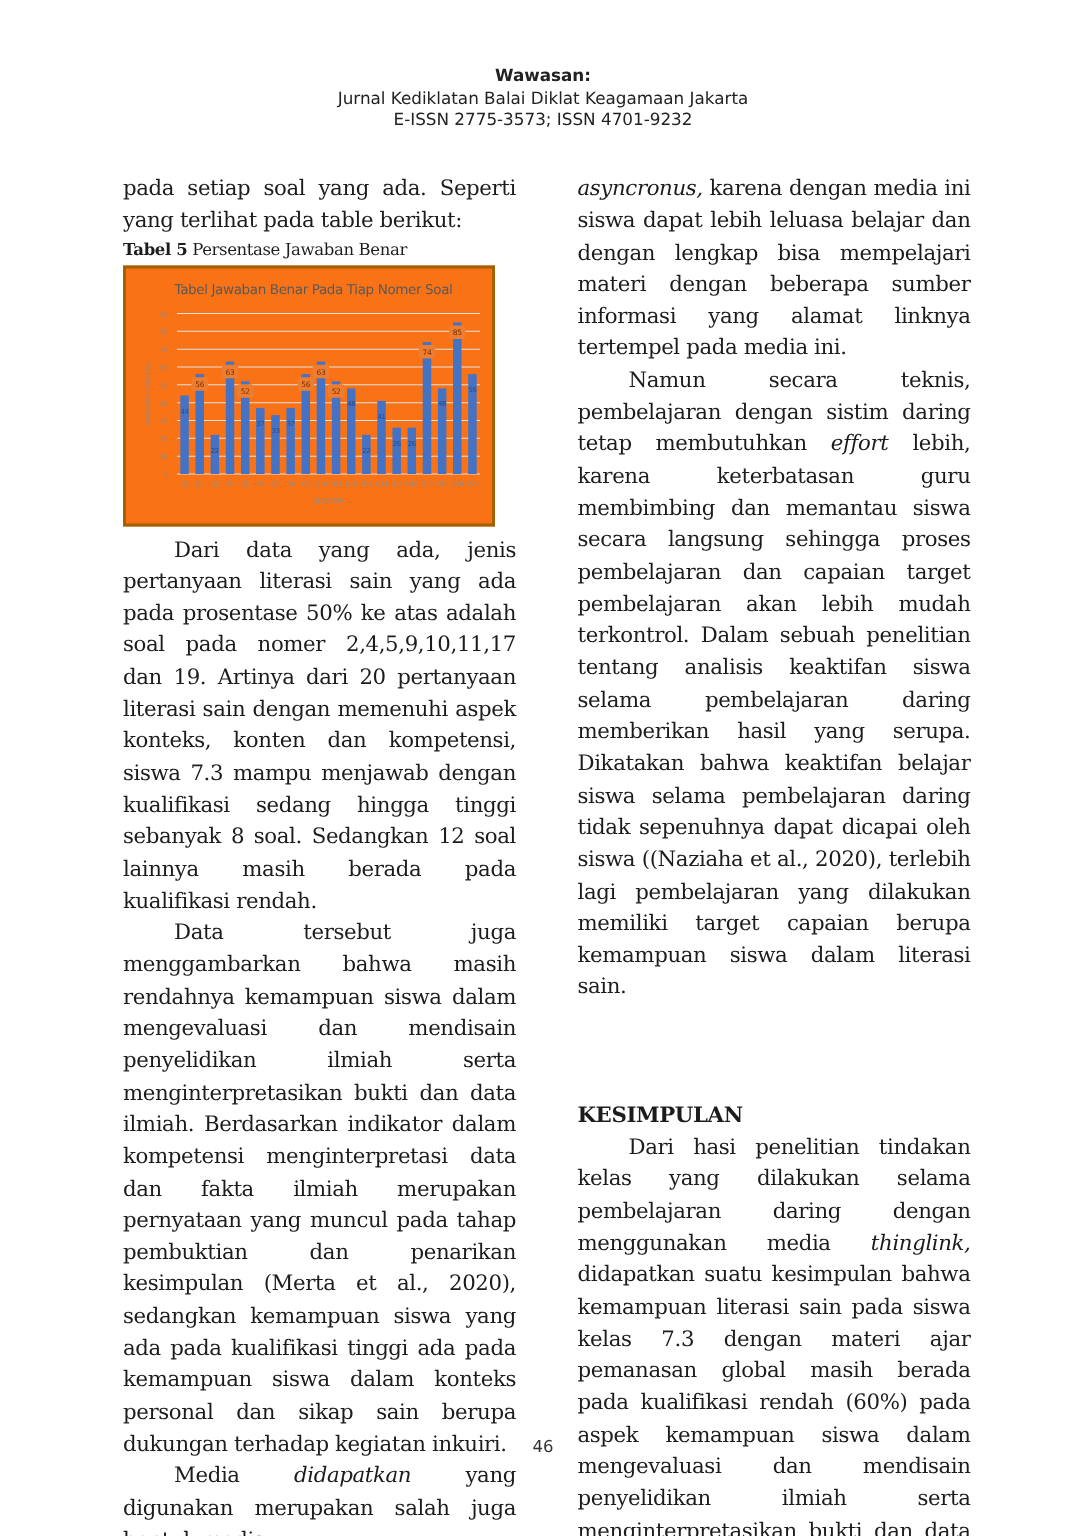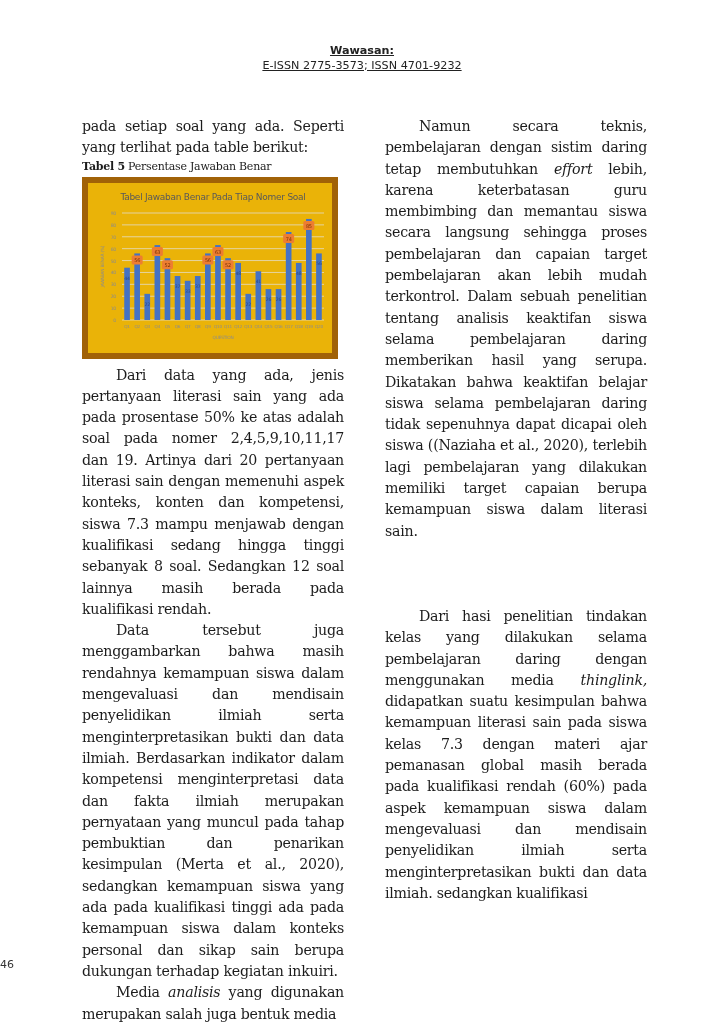--- a/index.html
+++ b/index.html
@@ -1,39 +1,40 @@
 <!DOCTYPE html>
 <html><head>
 <meta charset="utf-8">
 <style>
   html, body { margin: 0; padding: 0; background: #ffffff; }
   body { width: 724px; height: 1024px; position: relative; overflow: hidden; color: #1a1a1a; }
   .header { position: absolute; top: 44px; left: 0; width: 724px; text-align: center;
-    font-family: "DejaVu Sans", sans-serif; font-size: 11.2px; line-height: 14.5px; color: #222; text-decoration: underline; }
+    font-family: "DejaVu Sans", sans-serif; font-size: 11.2px; line-height: 14.5px; color: #222; }
   .header .title { font-weight: bold; }
   .col { position: absolute; font-family: "DejaVu Serif", serif; font-size: 14.2px;
     line-height: 21.3px; text-align: justify; color: #1c1c1c; letter-spacing: -0.25px; }
   .colL { left: 82px; top: 116px; width: 262px; }
   .colR { left: 385px; top: 116px; width: 262px; }
   .col p { margin: 0; }
   .indent { text-indent: 34px; }
   .caption { font-size: 11px; line-height: 16px; margin-top: 0; }
   .caption b { font-weight: bold; }
-  .chart-box { width: 244px; height: 170px; border: 6px solid #a16207; margin: 2px 0 6px 0; background: #eab308; position: relative; }
+  .chart-box { width: 244px; height: 170px; border: 2px solid #a16207; margin: 2px 0 6px 0; background: #f97316; position: relative; }
   .heading { font-weight: bold; font-family: "DejaVu Serif", serif; }
-  .page-num { position: absolute; top: 958px; left: 0; width: 724px; 
+  .page-num { position: absolute; top: 958px; left: 0; width: 724px; text-align: center;
     font-family: "DejaVu Sans", sans-serif; font-size: 11px; color: #333; }
   svg text { font-family: "DejaVu Sans", sans-serif; }
   .gap { height: 64px; }
 </style>
 </head>
 <body>
 
 <div class="header">
   <div class="title">Wawasan:</div>
+  <div>Jurnal Kediklatan Balai Diklat Keagamaan Jakarta</div>
   <div>E-ISSN 2775-3573; ISSN 4701-9232</div>
 </div>
 
 <div class="col colL">
   <p>pada setiap soal yang ada. Seperti yang terlihat pada table berikut:</p>
   <p class="caption"><b>Tabel 5</b><span> Persentase Jawaban Benar</span></p>
   <div class="chart-box">
     <svg id="chart" width="244" height="170">
         <text x="125" y="17" text-anchor="middle" font-size="9" fill="#595959">Tabel Jawaban Benar Pada Tiap Nomer Soal</text>
         <line x1="34" x2="236" y1="137" y2="137" stroke="#e3e3e3" stroke-width="0.7"></line>
@@ -123,22 +124,24 @@
         <text x="220.85" y="44.544444444444444" text-anchor="middle" font-size="5" fill="#7a3000">85</text>
         <text x="220.85" y="145" text-anchor="middle" font-size="4.2" fill="#8c8c8c">Q19</text>
         <rect x="228.12199999999999" y="70.42222222222222" width="5.656000000000001" height="66.57777777777778" fill="#4472c4"></rect>
         <text x="230.95" y="82.42222222222222" text-anchor="middle" font-size="4.6" fill="#2a4a85">56</text>
         <text x="230.95" y="145" text-anchor="middle" font-size="4.2" fill="#8c8c8c">Q20</text>
         <text x="135" y="156" text-anchor="middle" font-size="4.4" fill="#8c8c8c">QUESTION</text>
       </svg>
   </div>
   <p class="indent">Dari data yang ada, jenis pertanyaan literasi sain yang ada pada prosentase 50% ke atas adalah soal pada nomer 2,4,5,9,10,11,17 dan 19. Artinya dari 20 pertanyaan literasi sain dengan memenuhi aspek konteks, konten dan kompetensi, siswa 7.3 mampu menjawab dengan kualifikasi sedang hingga tinggi sebanyak 8 soal. Sedangkan 12 soal lainnya masih berada pada kualifikasi rendah.</p>
   <p class="indent">Data tersebut juga menggambarkan bahwa masih rendahnya kemampuan siswa dalam mengevaluasi dan mendisain penyelidikan ilmiah serta menginterpretasikan bukti dan data ilmiah. Berdasarkan indikator dalam kompetensi menginterpretasi data dan fakta ilmiah merupakan pernyataan yang muncul pada tahap pembuktian dan penarikan kesimpulan (Merta et al., 2020),   sedangkan kemampuan siswa yang ada pada kualifikasi tinggi ada pada kemampuan siswa dalam konteks personal dan sikap sain berupa dukungan terhadap kegiatan inkuiri.</p>
-  <p class="indent"><span>Media </span><i>analisis</i><span> yang digunakan merupakan salah juga bentuk media</span></p>
+  <p class="indent"><span>Media </span><i>didapatkan</i><span> yang digunakan merupakan salah juga bentuk media</span></p>
 </div>
 
 <div class="col colR">
+  <p><i>asyncronus,</i><span> karena dengan media ini siswa dapat lebih leluasa belajar dan dengan lengkap bisa mempelajari materi dengan beberapa sumber informasi yang alamat linknya tertempel pada media ini.</span></p>
   <p class="indent"><span>Namun secara teknis, pembelajaran dengan sistim daring tetap membutuhkan </span><i>effort</i><span> lebih, karena keterbatasan guru membimbing dan memantau siswa secara langsung sehingga proses pembelajaran dan capaian target pembelajaran akan lebih mudah terkontrol. Dalam sebuah penelitian tentang analisis keaktifan siswa selama pembelajaran daring memberikan hasil yang serupa. Dikatakan bahwa keaktifan belajar siswa selama pembelajaran daring tidak sepenuhnya dapat dicapai oleh siswa ((Naziaha et al., 2020), terlebih lagi pembelajaran yang dilakukan memiliki target capaian berupa kemampuan siswa dalam literasi sain.</span></p>
   <div class="gap"></div>
+  <p class="heading">KESIMPULAN</p>
   <p class="indent"><span>Dari hasi penelitian tindakan kelas yang dilakukan selama pembelajaran daring dengan menggunakan media </span><i>thinglink,</i><span> didapatkan suatu kesimpulan bahwa kemampuan literasi sain pada siswa kelas 7.3 dengan materi ajar pemanasan global masih berada pada kualifikasi rendah (60%) pada aspek kemampuan siswa dalam mengevaluasi dan mendisain penyelidikan ilmiah serta menginterpretasikan bukti dan data ilmiah.  sedangkan kualifikasi</span></p>
 </div>
 
 <div class="page-num">46</div>
 
 </body></html>

